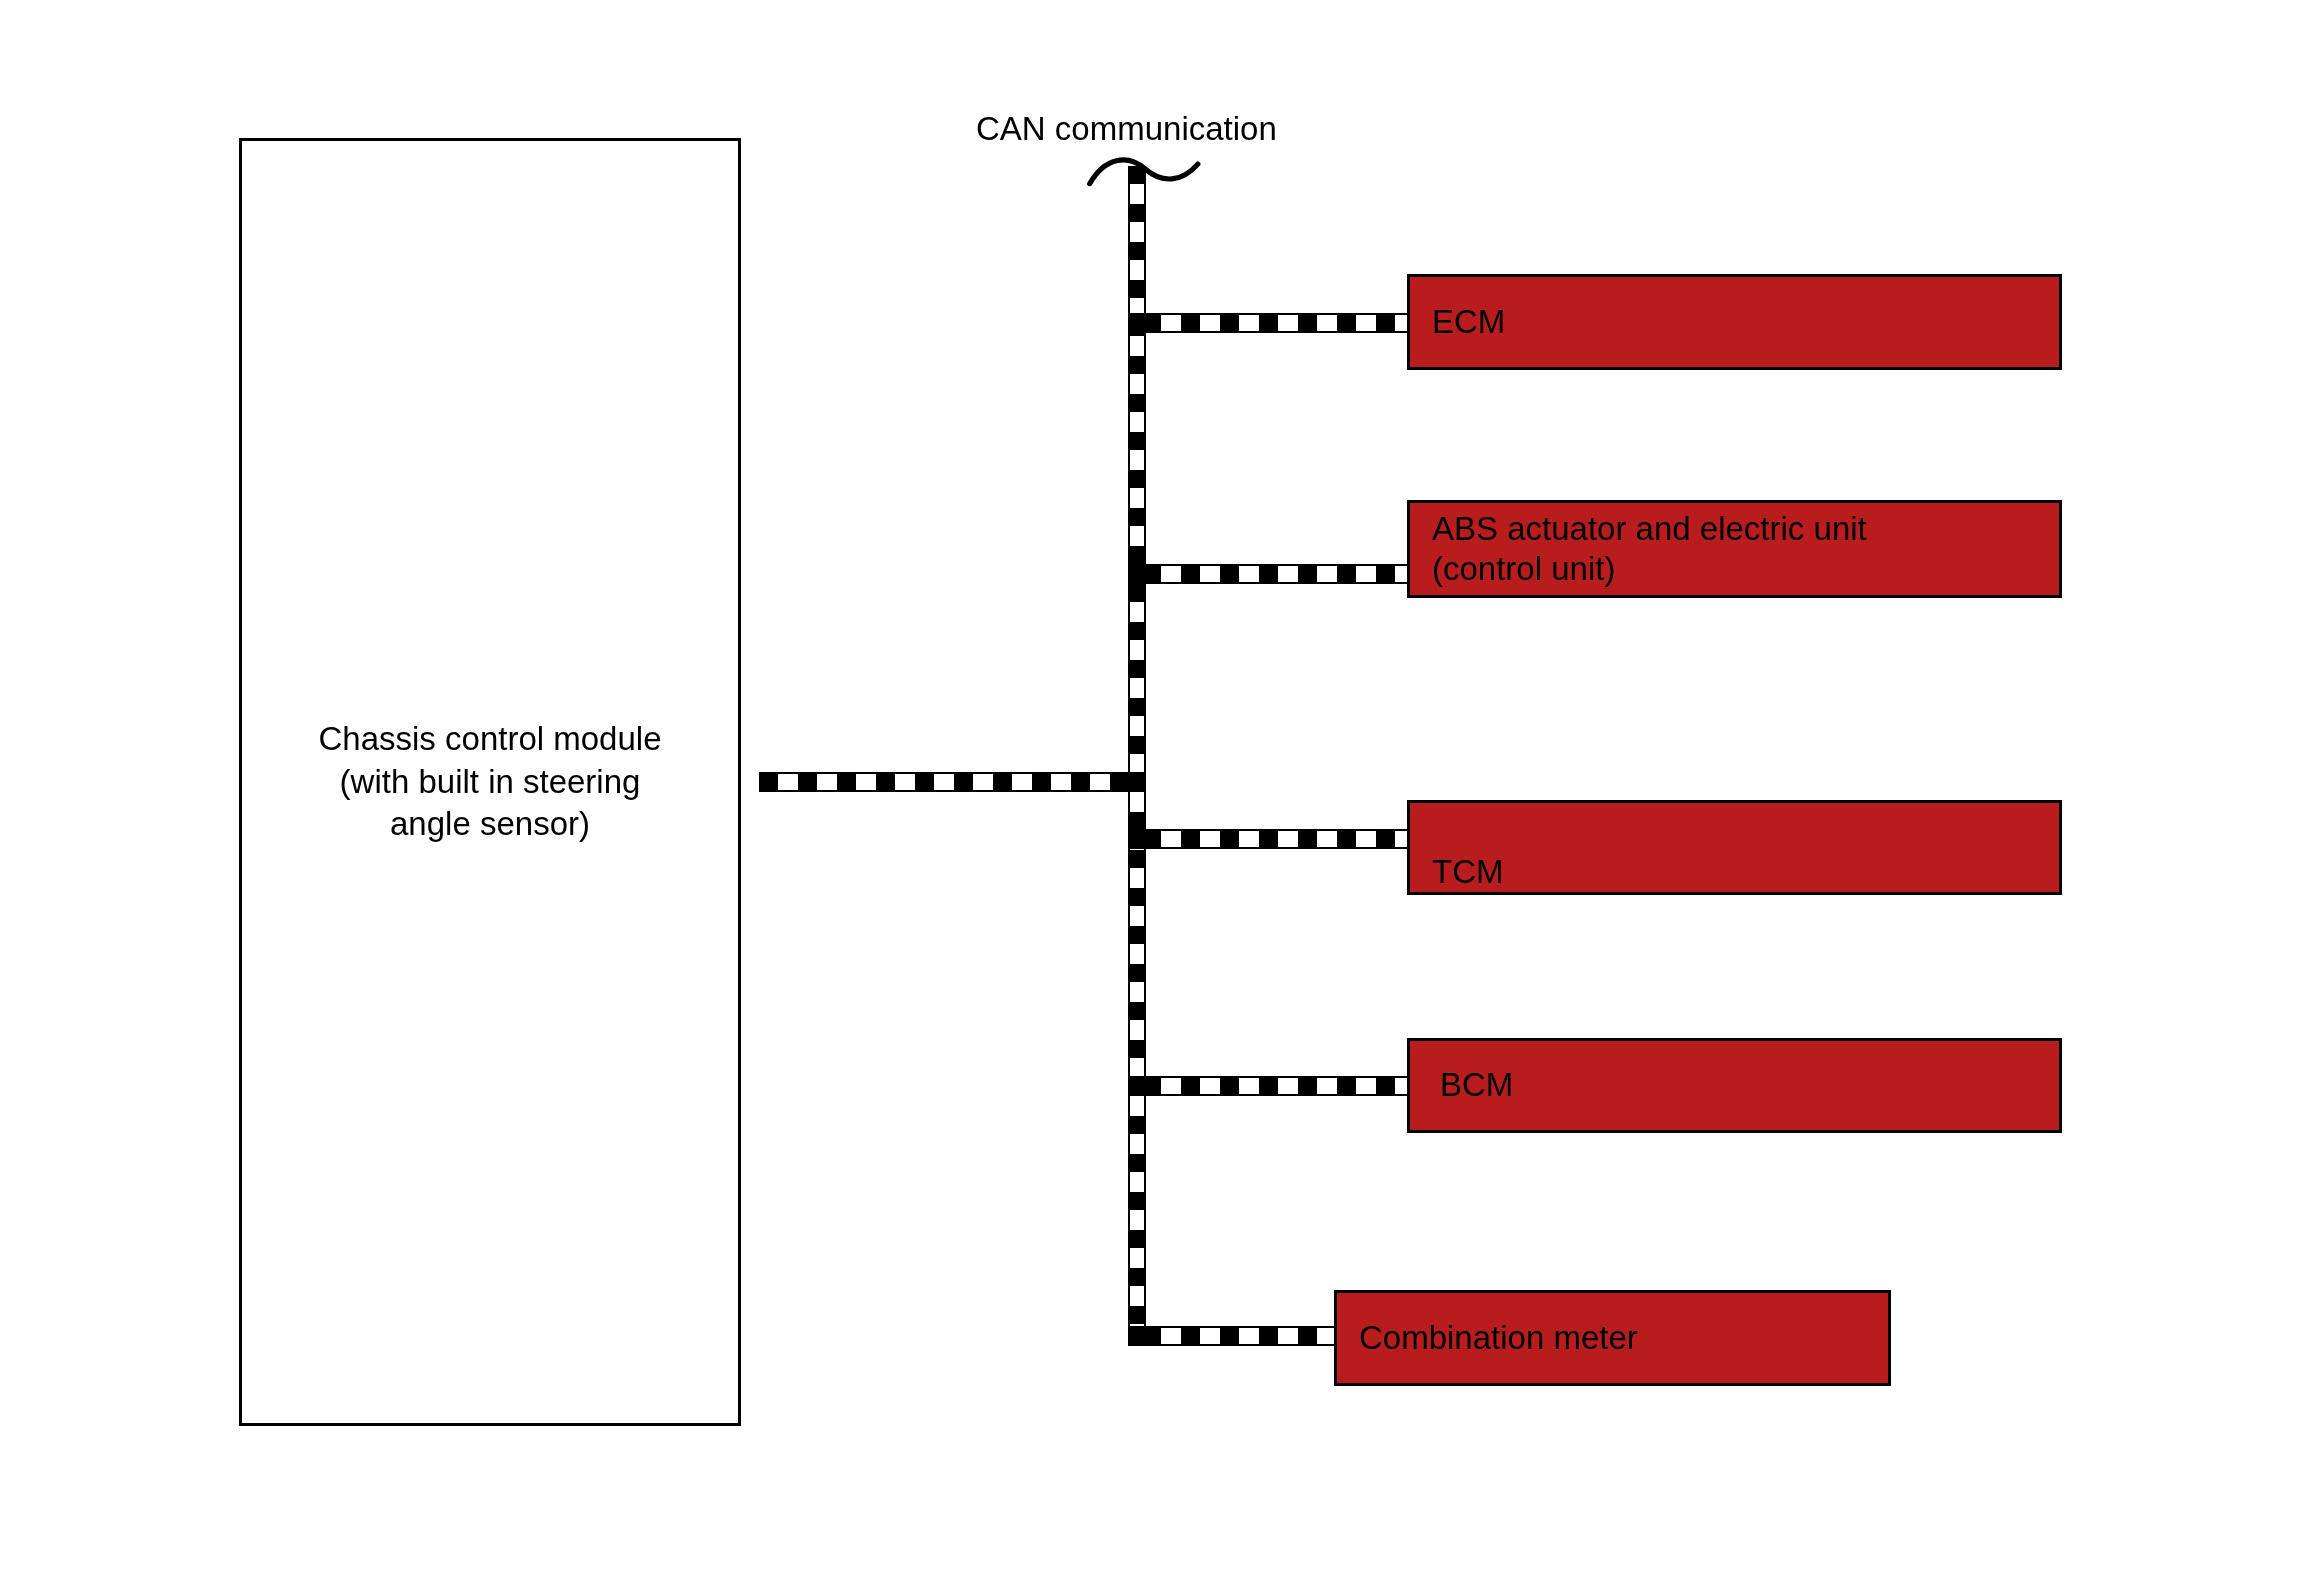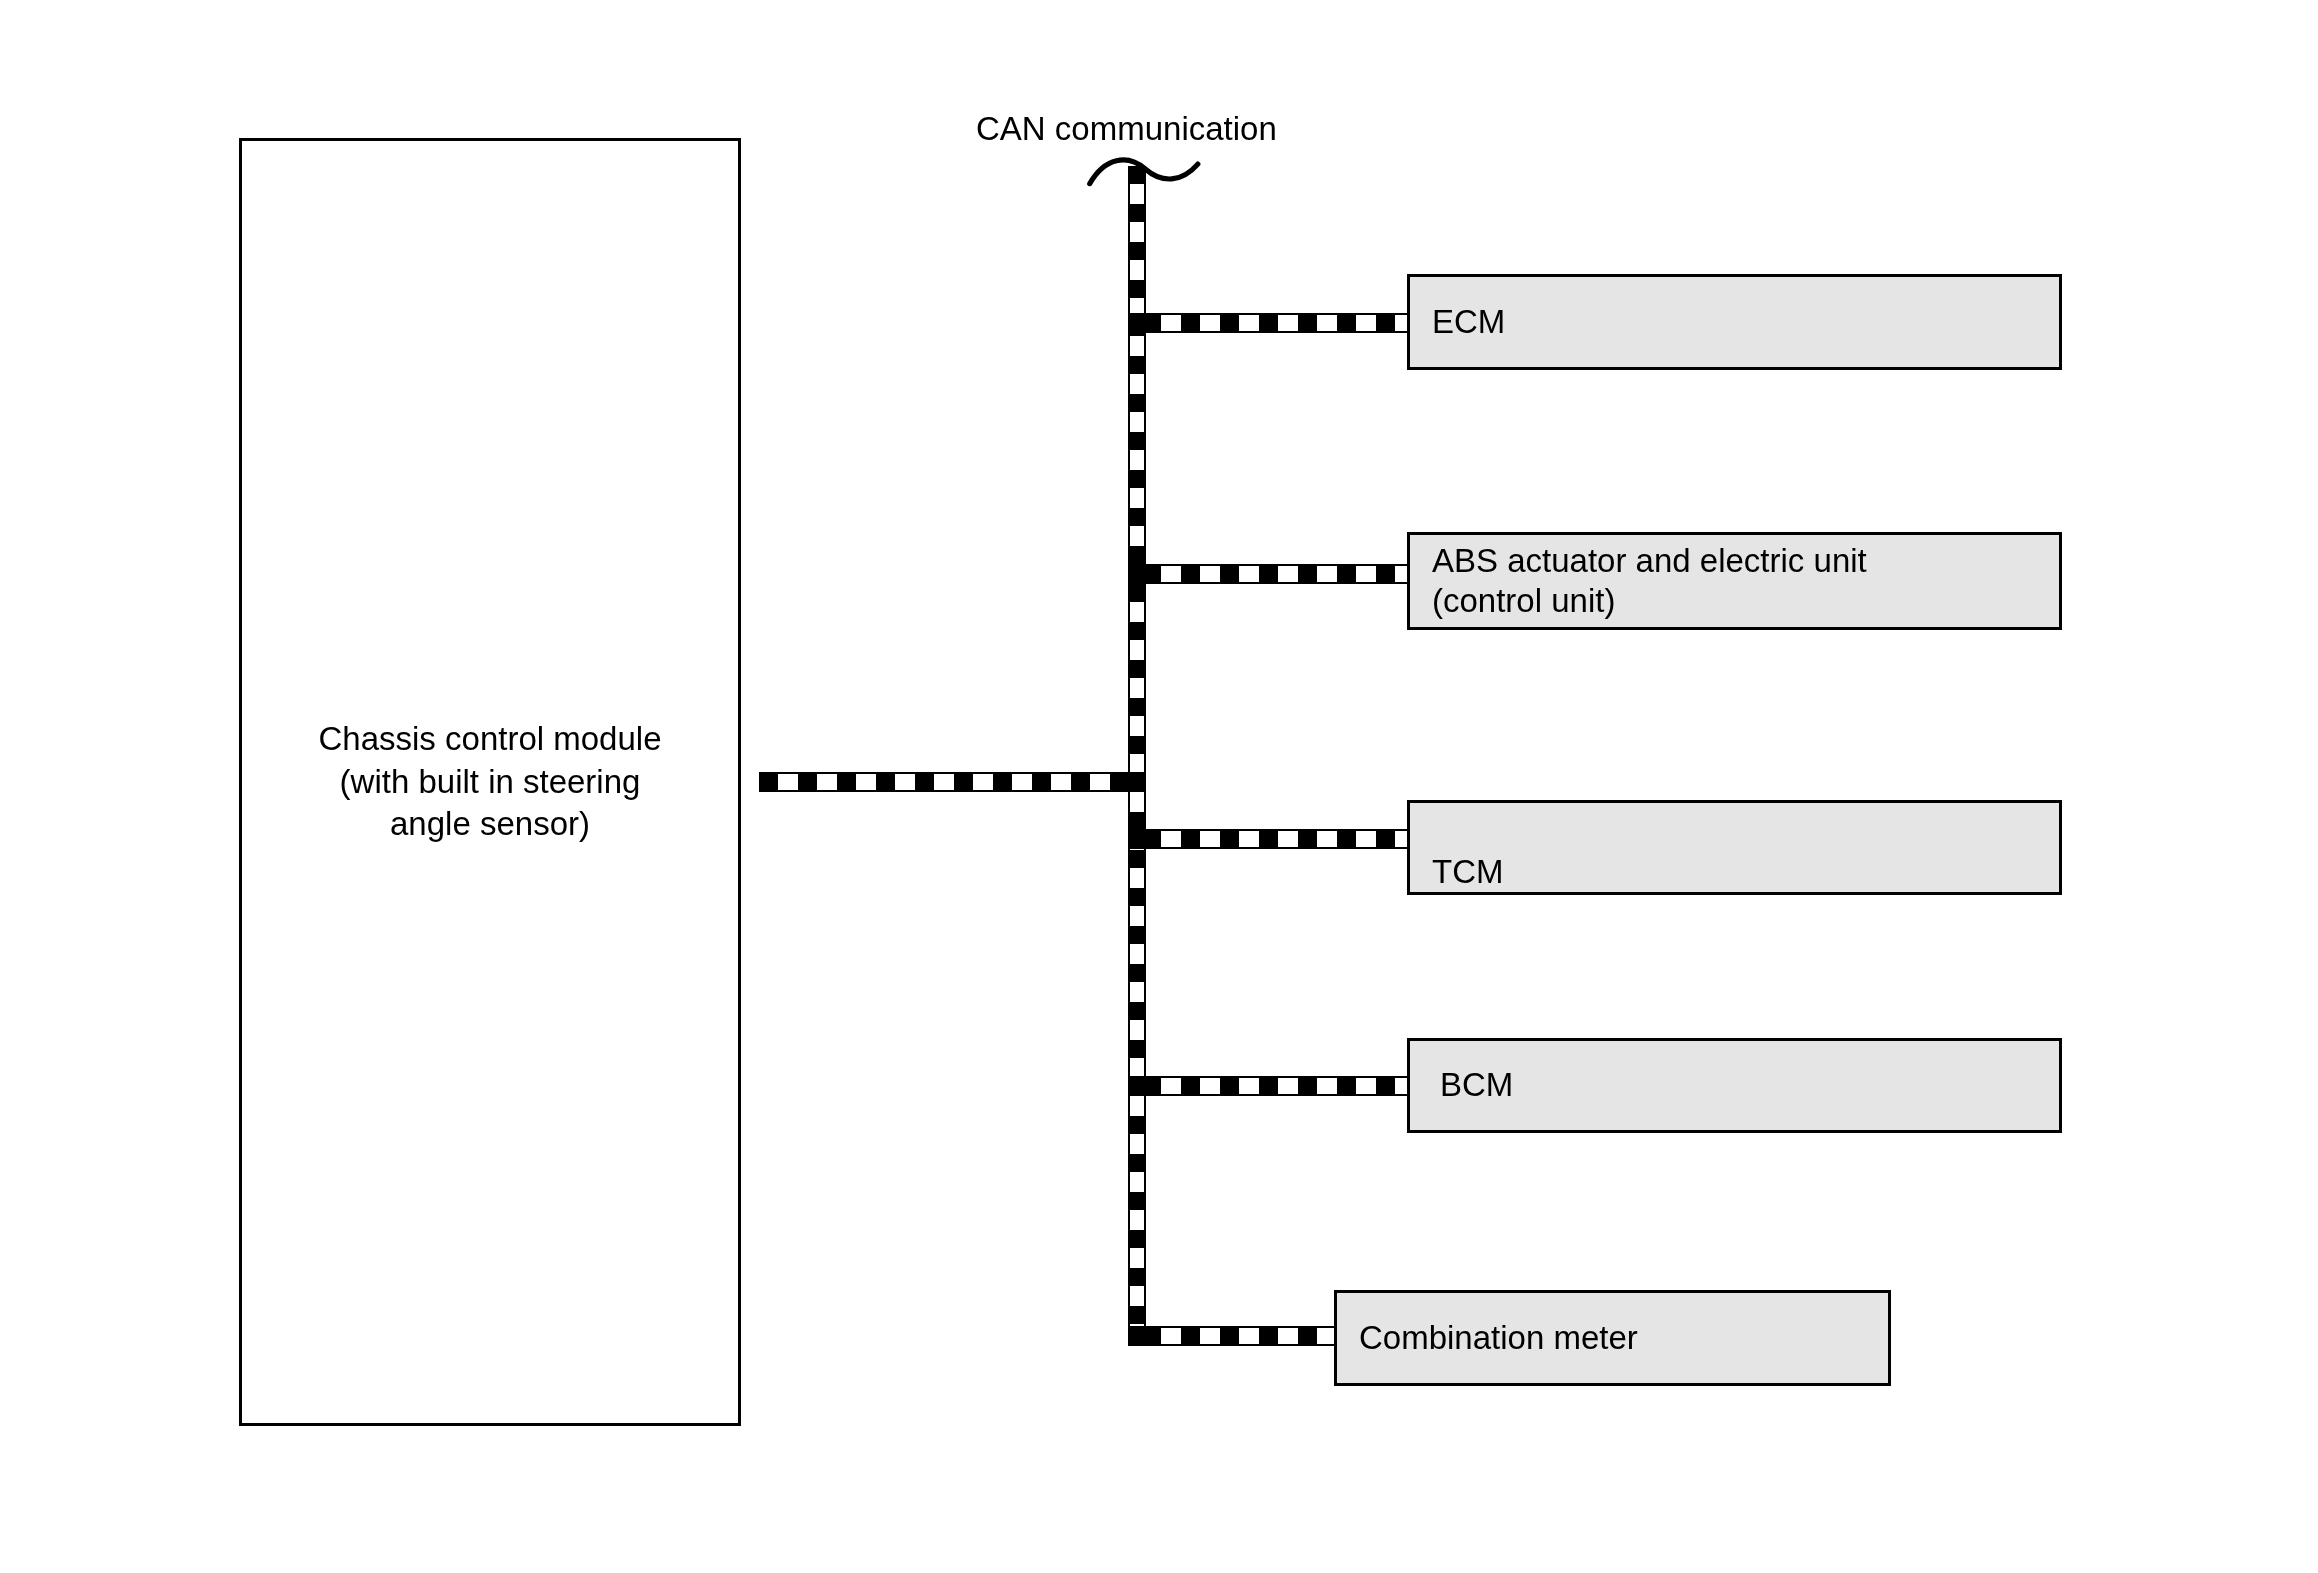--- a/index.html
+++ b/index.html
@@ -11,21 +11,21 @@
     color:#000000;
     overflow:hidden;
     border-radius:27px;
   }
 
   
   .unit-box{
     position:absolute;
     box-sizing:border-box;
     border:3.4px solid #000;
-    background:#e5e5e5;
+    background:#b91c1c;
     display:flex;
     align-items:center;
   }
   .unit-label{
     font-size:33px;
     line-height:1.22;
     color:#000;
     white-space:pre-line;
     padding-left:22px;
   }
@@ -124,21 +124,21 @@
   <div class="bus-joint" style="left:1128px; top:772px; width:18px; height:19.5px;"></div>
 
   <div class="bus-horizontal" style="left:1142px; top:313px; width:269px; height:19.5px;"></div>
   <div class="bus-joint" style="left:1128px; top:313px; width:18px; height:19.5px;"></div>
   <div class="unit-box" style="left:1407px; top:274px; width:655px; height:96px;">
     <div class="unit-label">ECM</div>
   </div>
 
   <div class="bus-horizontal" style="left:1142px; top:564px; width:269px; height:19.5px;"></div>
   <div class="bus-joint" style="left:1128px; top:564px; width:18px; height:19.5px;"></div>
-  <div class="unit-box" style="left:1407px; top:532px; width:655px; height:98px;">
+  <div class="unit-box" style="left:1407px; top:500px; width:655px; height:98px;">
     <div class="unit-label">ABS actuator and electric unit
 (control unit)</div>
   </div>
 
   <div class="bus-horizontal" style="left:1142px; top:829px; width:269px; height:19.5px;"></div>
   <div class="bus-joint" style="left:1128px; top:829px; width:18px; height:19.5px;"></div>
   <div class="unit-box" style="left:1407px; top:800px; width:655px; height:95px;align-items:flex-end;">
     <div class="unit-label">TCM</div>
   </div>
 

